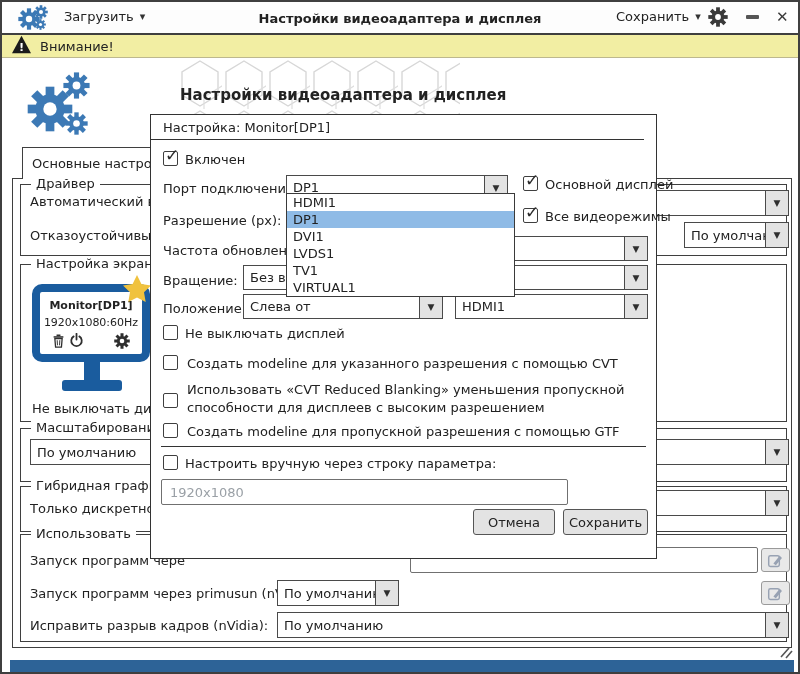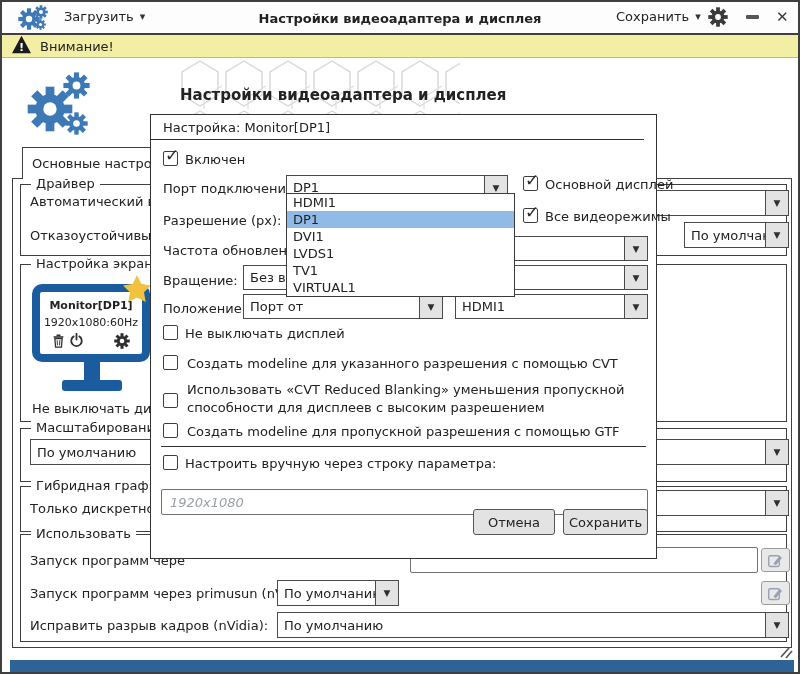--- a/index.html
+++ b/index.html
@@ -299,21 +299,21 @@
     </div>
 
     <div class="t" style="left:12px;top:158px">Вращение:</div>
     <div class="combo" style="left:92px;top:150px;width:405px;height:25px">
       <span class="val">Без вращения</span>
       <span class="arr">▼</span>
     </div>
 
     <div class="t" style="left:12px;top:186px">Положение:</div>
     <div class="combo" style="left:92px;top:179px;width:200px;height:25px">
-      <span class="val">Порт от</span>
+      <span class="val">Слева от</span>
       <span class="arr">▼</span>
     </div>
     <div class="combo" style="left:304px;top:179px;width:193px;height:25px">
       <span class="val">HDMI1</span>
       <span class="arr">▼</span>
     </div>
 
     <span class="cb" style="left:12px;top:210px"></span>
     <div class="t" style="left:34px;top:211px">Не выключать дисплей</div>
 
@@ -324,21 +324,21 @@
     <div class="t" style="left:36px;top:266px;width:460px;white-space:normal;line-height:18px">Использовать «CVT Reduced Blanking» уменьшения пропускной способности для дисплеев с высоким разрешением</div>
 
     <span class="cb" style="left:12px;top:308px"></span>
     <div class="t" style="left:36px;top:309px">Создать modeline для пропускной разрешения с помощью GTF</div>
 
     <div class="sep" style="top:331px"></div>
 
     <span class="cb" style="left:12px;top:340px"></span>
     <div class="t" style="left:34px;top:341px">Настроить вручную через строку параметра:</div>
 
-    <input class="inp" style="left: 10px; top: 374px; width: 487px; height: 26px; font-style: italic;" placeholder="1920x1080">
+    <input class="inp" style="left: 10px; top: 364px; width: 407px; height: 26px;" placeholder="1920x1080">
 
     <div class="btn" style="left:322px;top:394px;width:82px;height:26px">
       <span>Отмена</span>
     </div>
     <div class="btn" style="left:412px;top:394px;width:85px;height:26px">
       <span>Сохранить</span>
     </div>
 
     <div class="list">
       <div class="opt">HDMI1</div>

